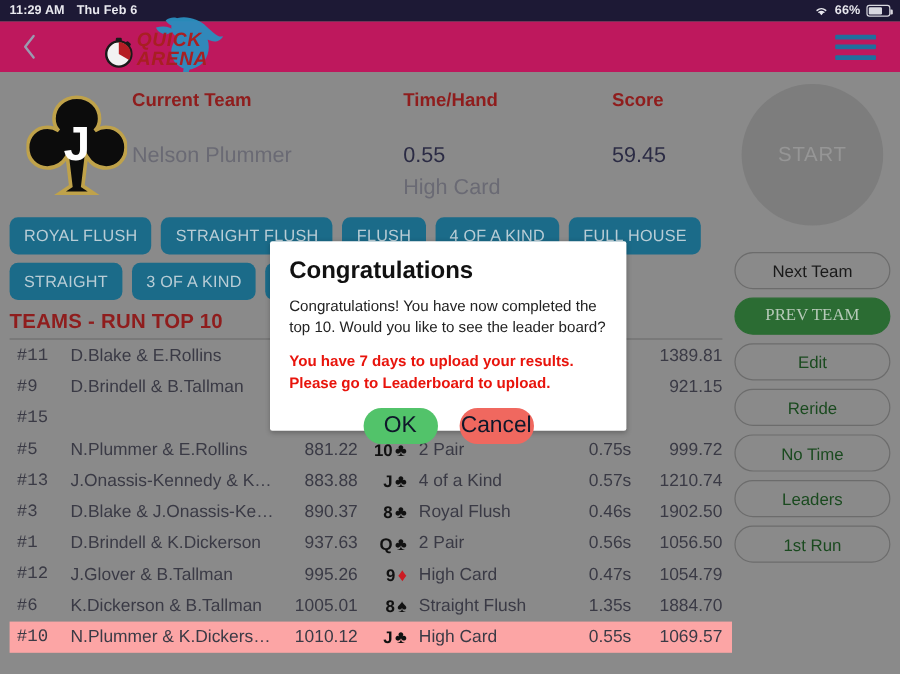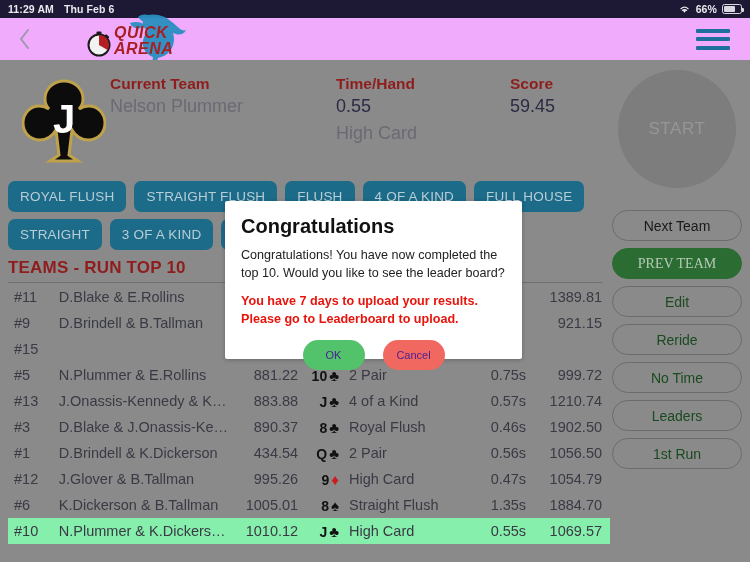--- a/index.html
+++ b/index.html
@@ -32,61 +32,61 @@
   .batt::after {
     content:""; position:absolute; right:-3px; top:3px; width:2px; height:4px;
     background:#d8d8e0; border-radius:0 1px 1px 0;
   }
   .batt .fill { position:absolute; left:1px; top:1px; bottom:1px; width:60%;
     background:#d8d8e0; border-radius:1px; }
 
   
   .navbar {
     position: absolute; top: 18px; left: 0; width: 750px; height: 42px;
-    background: #f0abfc;
+    background: #be185d;
     display: flex; align-items: center;
   }
   .back-btn { width: 48px; height: 42px; display:flex; align-items:center; justify-content:center; }
   .chev { width: 13px; height: 22px; display:block; }
   .logo-wrap { position: relative; width: 150px; height: 42px; display:flex; align-items:center; }
   .logo-svg { position:absolute; left: 38px; top: -5px; }
   .burger { margin-left:auto; margin-right: 20px; width: 34px; }
   .burger i { display:block; height:4px; background:#1f6f9e; border-radius:1px; margin:4.5px 0; }
 
   
   .body { position:absolute; top:60px; left:0; width:750px; height:502px; background:#8a8a8a; }
 
   
   .info { position:absolute; top:0; left:0; width:605px; height:110px; }
   .club-emblem { position:absolute; left:22px; top:15px; }
   .info-col { position:absolute; }
   .info-col.team  { left:110px; top:15px; }
   .info-col.time  { left:336px; top:15px; }
   .info-col.score { left:510px; top:15px; }
-  .info-label { color:#8f1d1d; font-size:15.5px; font-weight:bold; margin-bottom:0; }
+  .info-label { color:#8f1d1d; font-size:15.5px; font-weight:bold; margin-bottom:23px; }
   .info-val { color:#6a6a74; font-size:18px; line-height:1.52; font-weight:400; }
   .info-val.dark { color:#2b2b44; }
 
   
   .handrow { position:absolute; left:8px; display:flex; gap:8px; }
   .handrow.r1 { top:121px; }
   .handrow.r2 { top:159px; }
   .hand-btn {
     background:#1b6b89; color:#b9cdd6; border-radius:7px;
     height:31px; padding:0 12px; display:flex; align-items:center; justify-content:center;
     font-size:13.5px; letter-spacing:.2px; white-space:nowrap;
   }
 
   
   .tbl { position:absolute; left:8px; top:198px; width:602px; }
   .tbl-title { color:#8f1d1d; font-size:17px; font-weight:bold; letter-spacing:.2px; padding-bottom:4px; }
   .tbl-rule { height:1px; background:#6f6f6f; width:594px; margin-bottom:1px; }
   .row { display:flex; align-items:center; height:26px; color:#3a3a45; font-size:14.5px; }
-  .row.sel { background:#86efac; }
-  .c-num   { width:52px; padding-left:6px; }
+  .row.sel { background:#fca5a5; }
+  .c-num   { width:52px; padding-left:6px;font-family:Liberation Mono, monospace; }
   .c-team  { width:182px; overflow:hidden; white-space:nowrap; text-overflow:ellipsis; }
   .c-t1    { width:64px; text-align:right; }
   .c-card  { width:52px; text-align:right; padding-right:10px; font-weight:bold; font-size:14px; color:#111; }
   .suit { font-weight:normal; font-size:15px; padding-left:2px; }
   .suit.red { color:#cc1b22; }
   .suit.black { color:#111; }
   .c-hand  { width:120px; }
   .c-secs  { width:62px; text-align:right; }
   .c-t2    { width:86px; text-align:right; padding-right:8px; }
 
@@ -109,21 +109,21 @@
   .modal {
     position:absolute; left:225px; top:201px; width:297px; height:158px;
     background:#fff; border-radius:2px; box-shadow:0 1px 4px rgba(0,0,0,.25);
     padding:14px 16px 0 16px;
   }
   .m-title { font-size:20px; font-weight:bold; color:#111; margin-bottom:9px; }
   .m-body { font-size:12.6px; color:#222; line-height:1.42; }
   .m-warn { font-size:12.6px; color:#e8140c; font-weight:bold; line-height:1.42; margin-top:10px; }
   .m-acts { display:flex; gap:18px; justify-content:center; margin-top:11px; }
   .m-btn { width:62px; height:30px; border-radius:15px; display:flex; align-items:center;
-           justify-content:center; font-size:11px; color:#4c1d95; }
+           justify-content:center; font-size:19px; color:#0f172a; }
   .m-btn.ok { background:#52c36a; }
   .m-btn.cancel { background:#f0685f; }
 </style>
 </head>
 <body>
 
 <div id="app">
 
   <div class="statusbar">
     <span class="sb-time">11:29 AM</span>
@@ -267,21 +267,21 @@
             <div class="c-team">D.Blake &amp; J.Onassis-Ke…</div>
             <div class="c-t1">890.37</div>
             <div class="c-card"><span>8</span><span class="suit black">♣</span></div>
             <div class="c-hand">Royal Flush</div>
             <div class="c-secs">0.46s</div>
             <div class="c-t2">1902.50</div>
           </div>
           <div class="row">
             <div class="c-num">#1</div>
             <div class="c-team">D.Brindell &amp; K.Dickerson</div>
-            <div class="c-t1">434.54</div>
+            <div class="c-t1">937.63</div>
             <div class="c-card"><span>Q</span><span class="suit black">♣</span></div>
             <div class="c-hand">2 Pair</div>
             <div class="c-secs">0.56s</div>
             <div class="c-t2">1056.50</div>
           </div>
           <div class="row">
             <div class="c-num">#12</div>
             <div class="c-team">J.Glover &amp; B.Tallman</div>
             <div class="c-t1">995.26</div>
             <div class="c-card"><span>9</span><span class="suit red">♦</span></div>

